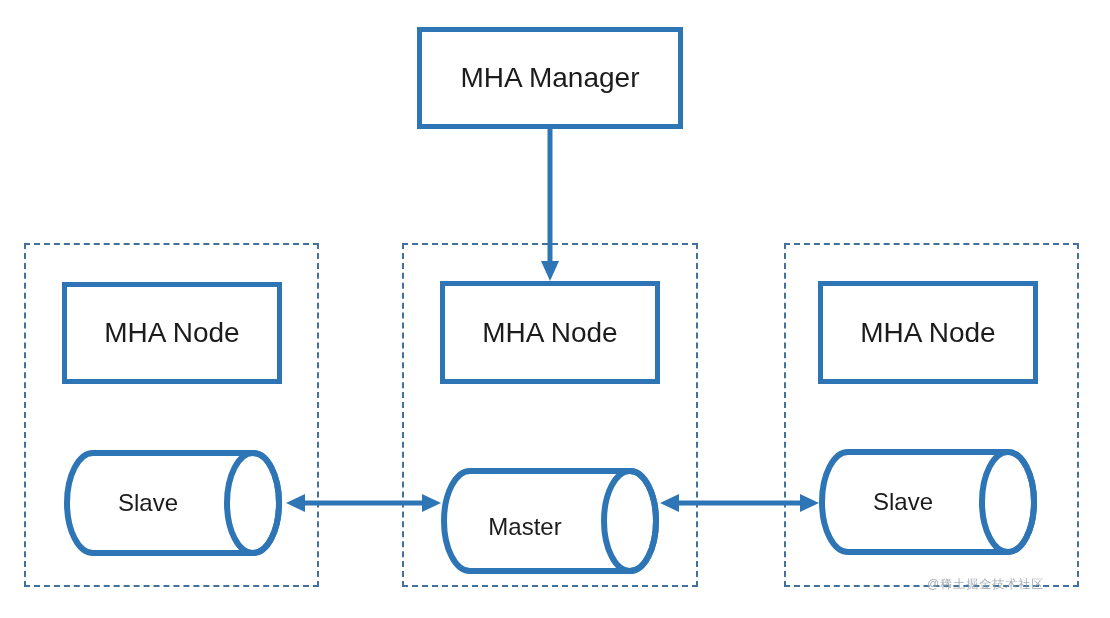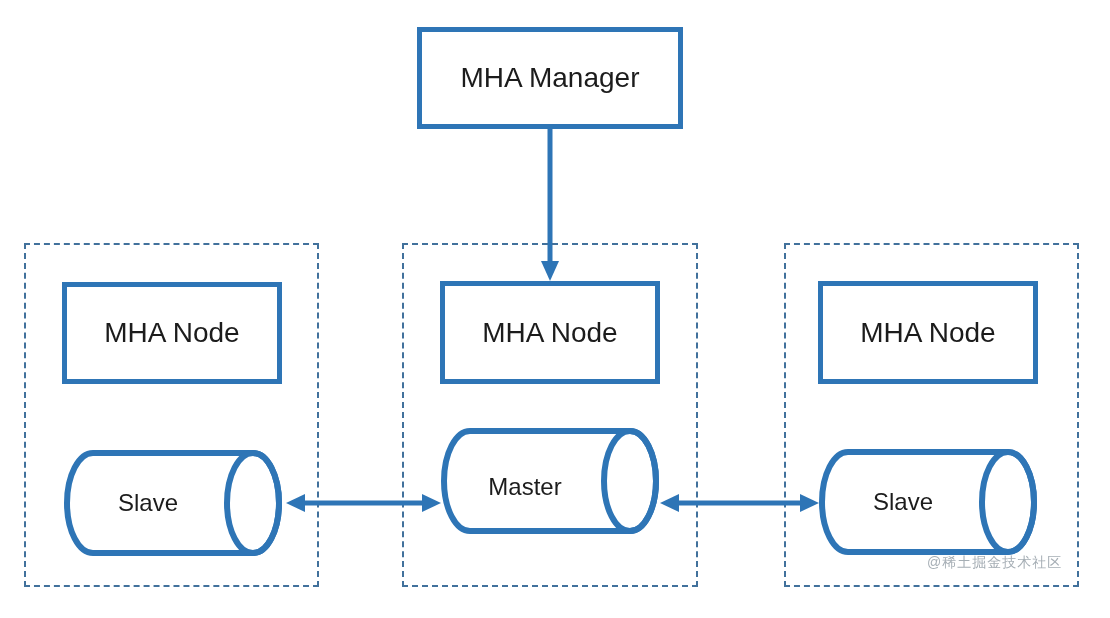--- a/index.html
+++ b/index.html
@@ -34,22 +34,22 @@
   .cylinder .cyl-label {
     position: absolute; inset: 0;
     display: flex; align-items: center; justify-content: center;
     padding-right: 52px;
     font-size: 24px; color: var(--text);
   }
   .arrow { position: absolute; color: var(--accent); }
   .arrow svg { display: block; }
   .stroke-accent { color: var(--accent); }
   .watermark {
-    position: absolute; left: 927px; top: 554px;
-    font-size: 14px; letter-spacing: 1px;
+    position: absolute; left: 927px; top: 576px;
+    font-size: 12px; letter-spacing: 1px;
     color: var(--watermark); opacity: 0.85;
     white-space: nowrap; z-index: 5;
   }
 </style>
 </head>
 <body>
 
 <div class="node-box" style="left:417px; top:27px; width:266px; height:102px;">
   <span>MHA Manager</span>
 </div>
@@ -80,21 +80,21 @@
 </div>
 
 <div class="cylinder" style="left:63px; top:450px; width:222px; height:106px;">
   <svg class="stroke-accent" width="222" height="106" viewBox="0 0 222 106" aria-hidden="true">
     <path d="M 30 3 A 26 50 0 0 0 30 103 L 190 103 A 26 50 0 0 0 190 3 Z" fill="#ffffff" stroke="currentColor" stroke-width="6" stroke-linejoin="round"></path>
     <ellipse cx="190" cy="53" rx="26" ry="50" fill="none" stroke="currentColor" stroke-width="6"></ellipse>
   </svg>
   <div class="cyl-label">Slave</div>
 </div>
 
-<div class="cylinder" style="left:440px; top:428px; width:222px; height:117px;">
+<div class="cylinder" style="left:440px; top:468px; width:222px; height:117px;">
   <svg class="stroke-accent" width="222" height="106" viewBox="0 0 222 106" aria-hidden="true">
     <path d="M 30 3 A 26 50 0 0 0 30 103 L 190 103 A 26 50 0 0 0 190 3 Z" fill="#ffffff" stroke="currentColor" stroke-width="6" stroke-linejoin="round"></path>
     <ellipse cx="190" cy="53" rx="26" ry="50" fill="none" stroke="currentColor" stroke-width="6"></ellipse>
   </svg>
   <div class="cyl-label">Master</div>
 </div>
 
 <div class="cylinder" style="left:818px; top:449px; width:222px; height:106px;">
   <svg class="stroke-accent" width="222" height="106" viewBox="0 0 222 106" aria-hidden="true">
     <path d="M 30 3 A 26 50 0 0 0 30 103 L 190 103 A 26 50 0 0 0 190 3 Z" fill="#ffffff" stroke="currentColor" stroke-width="6" stroke-linejoin="round"></path>

